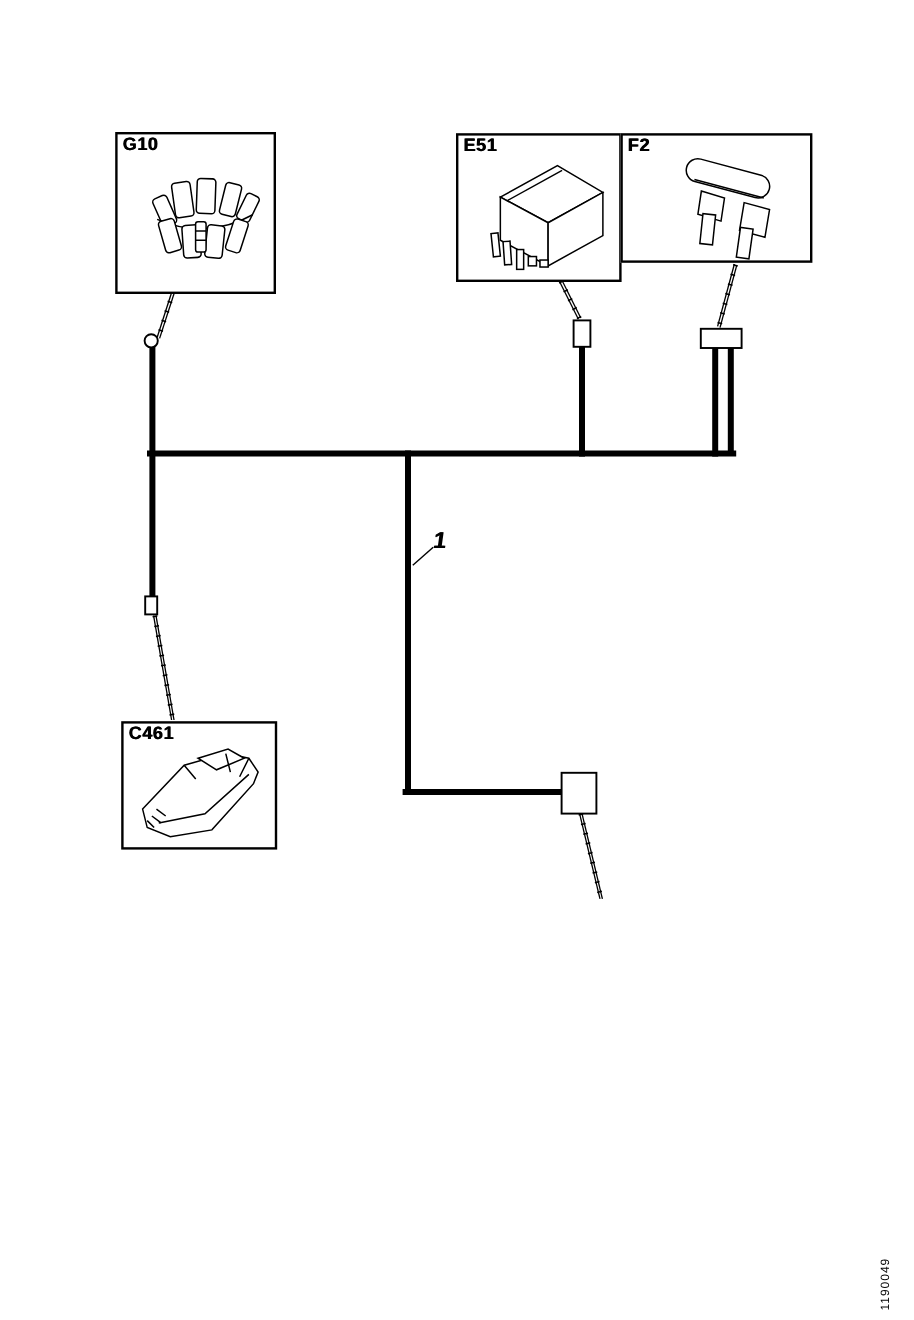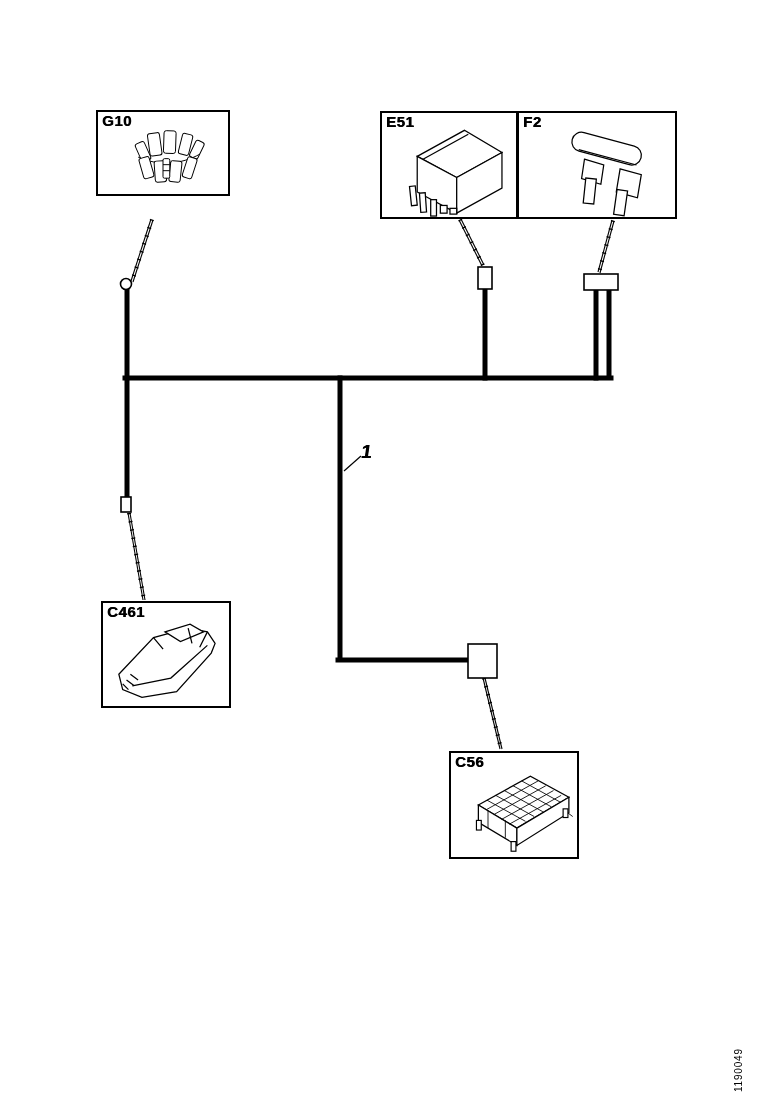--- a/index.html
+++ b/index.html
@@ -108,41 +108,41 @@
       <circle cx="126" cy="284" r="5.5"></circle>
       <rect x="121" y="497" width="10" height="15"></rect>
       <rect x="478" y="267" width="14" height="22"></rect>
       <rect x="584" y="274" width="34" height="16"></rect>
       <rect x="468" y="644" width="29" height="34"></rect>
     </g>
 
     <line x1="344" y1="471" x2="361" y2="456" stroke="#000" stroke-width="1.2"></line>
   </svg>
 
-  <div class="comp-box" style="left:96px; top:110px; width:134px; height:86px;">
+  <div class="comp-box" style="left:96px; top:110px; width:134px; height:135px;">
     <span class="comp-label">G10</span>
     <svg class="illus" viewBox="0 0 134 109" xmlns="http://www.w3.org/2000/svg">
       <g stroke="#000" stroke-width="1.3" fill="#fff" transform="translate(6,2)">
         <rect x="28" y="38" width="13" height="26" rx="3" transform="rotate(-24 34 51)"></rect>
         <rect x="42" y="26" width="16" height="30" rx="3" transform="rotate(-8 50 41)"></rect>
         <rect x="62" y="23" width="16" height="30" rx="3" transform="rotate(2 70 38)"></rect>
         <rect x="84" y="27" width="14" height="28" rx="3" transform="rotate(14 91 41)"></rect>
         <rect x="100" y="36" width="12" height="24" rx="3" transform="rotate(26 106 48)"></rect>
         <path d="M28,58 C55,70 85,68 110,54" fill="none"></path>
         <rect x="32" y="58" width="14" height="28" rx="3" transform="rotate(-16 39 72)"></rect>
         <rect x="50" y="63" width="15" height="28" rx="3" transform="rotate(-4 57 77)"></rect>
         <rect x="70" y="63" width="15" height="28" rx="3" transform="rotate(6 77 77)"></rect>
         <rect x="90" y="58" width="13" height="28" rx="3" transform="rotate(18 96 72)"></rect>
         <rect x="61" y="60" width="9" height="26" rx="2"></rect>
         <path d="M61,68 H70 M61,76 H70" fill="none"></path>
       </g>
     </svg>
   </div>
 
-  <div class="comp-box" style="left:380px; top:111px; width:138px; height:108px;">
+  <div class="comp-box" style="left:380px; top:111px; width:138px; height:124px;">
     <span class="comp-label">E51</span>
     <svg class="illus" viewBox="0 0 138 108" xmlns="http://www.w3.org/2000/svg">
       <g stroke="#000" stroke-width="1.3" fill="#fff">
         <path d="M36,45 L85,18 L124,41 L77,67 Z"></path>
         <path d="M36,45 L36,82 L77,104 L77,67 Z"></path>
         <path d="M77,67 L124,41 L124,78 L77,104 Z"></path>
         <path d="M42,48 L89,22" fill="none"></path>
         <rect x="29" y="76" width="6" height="20" transform="rotate(-6 32 86)"></rect>
         <rect x="39" y="83" width="6" height="20" transform="rotate(-4 42 93)"></rect>
         <rect x="50" y="90" width="6" height="17"></rect>
@@ -172,38 +172,18 @@
       <g stroke="#000" stroke-width="1.3" fill="#fff">
         <path d="M16,74 L52,36 L88,26 L108,30 L116,42 L112,52 L76,92 L40,98 L20,90 Z"></path>
         <path d="M64,30 L90,22 L104,30 L80,40 Z"></path>
         <path d="M52,36 L62,48 M88,26 L92,42 M108,30 L100,46" fill="none"></path>
         <path d="M30,86 L70,78 L108,44" fill="none"></path>
         <path d="M24,80 L32,86 M28,74 L36,80 M20,84 L26,90" fill="none"></path>
       </g>
     </svg>
   </div>
 
-  <div class="comp-box" style="left:449px; top:751px; width:130px; height:108px;">
-    <span class="comp-label">C56</span>
-    <svg class="illus" viewBox="0 0 130 108" xmlns="http://www.w3.org/2000/svg">
-      <g stroke="#000" stroke-width="1.3" fill="#fff">
-        <path d="M28,54 L82,24 L122,46 L68,78 Z"></path>
-        <path d="M28,54 L28,72 L68,96 L68,78 Z"></path>
-        <path d="M68,78 L122,46 L122,62 L68,96 Z"></path>
-      </g>
-      <g stroke="#000" stroke-width="0.9" fill="none">
-        <path d="M37,49 L77,71 M46,44 L86,66 M55,39 L95,61 M64,34 L104,56 M73,29 L113,51"></path>
-        <path d="M36,59 L90,29 M44,64 L98,34 M52,69 L106,39 M60,74 L114,44"></path>
-        <path d="M38,60 V78 M56,70 V88 M118,60 L126,66"></path>
-      </g>
-      <g stroke="#000" stroke-width="1.2" fill="#fff">
-        <rect x="26" y="70" width="5" height="10"></rect>
-        <rect x="62" y="92" width="5" height="10"></rect>
-        <rect x="116" y="58" width="5" height="9"></rect>
-      </g>
-    </svg>
-  </div>
 
   <div id="wire-label-1">1</div>
 
   <div id="drawing-number">1190049</div>
 
 </div>
 
 </body></html>

